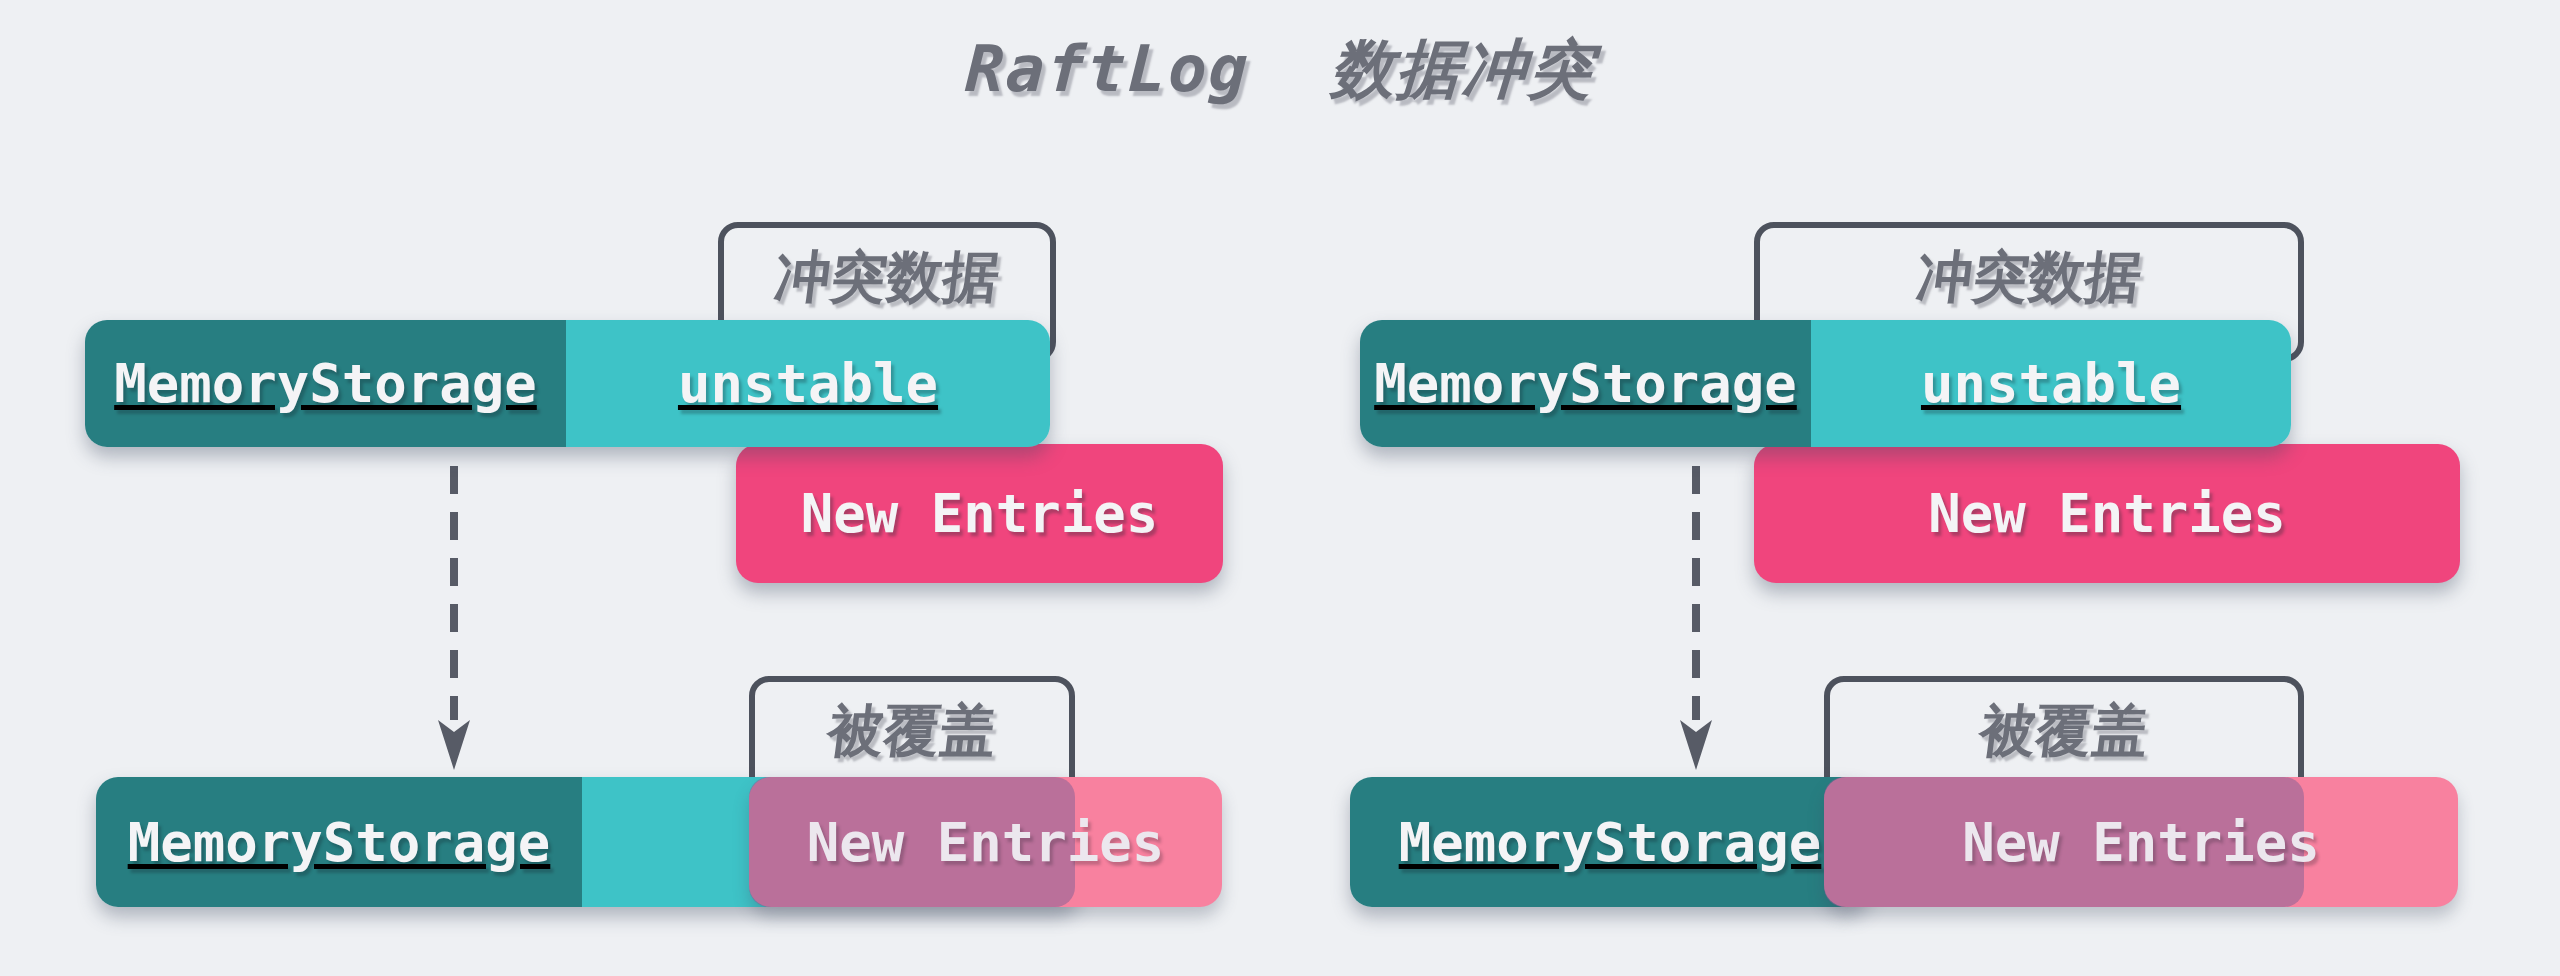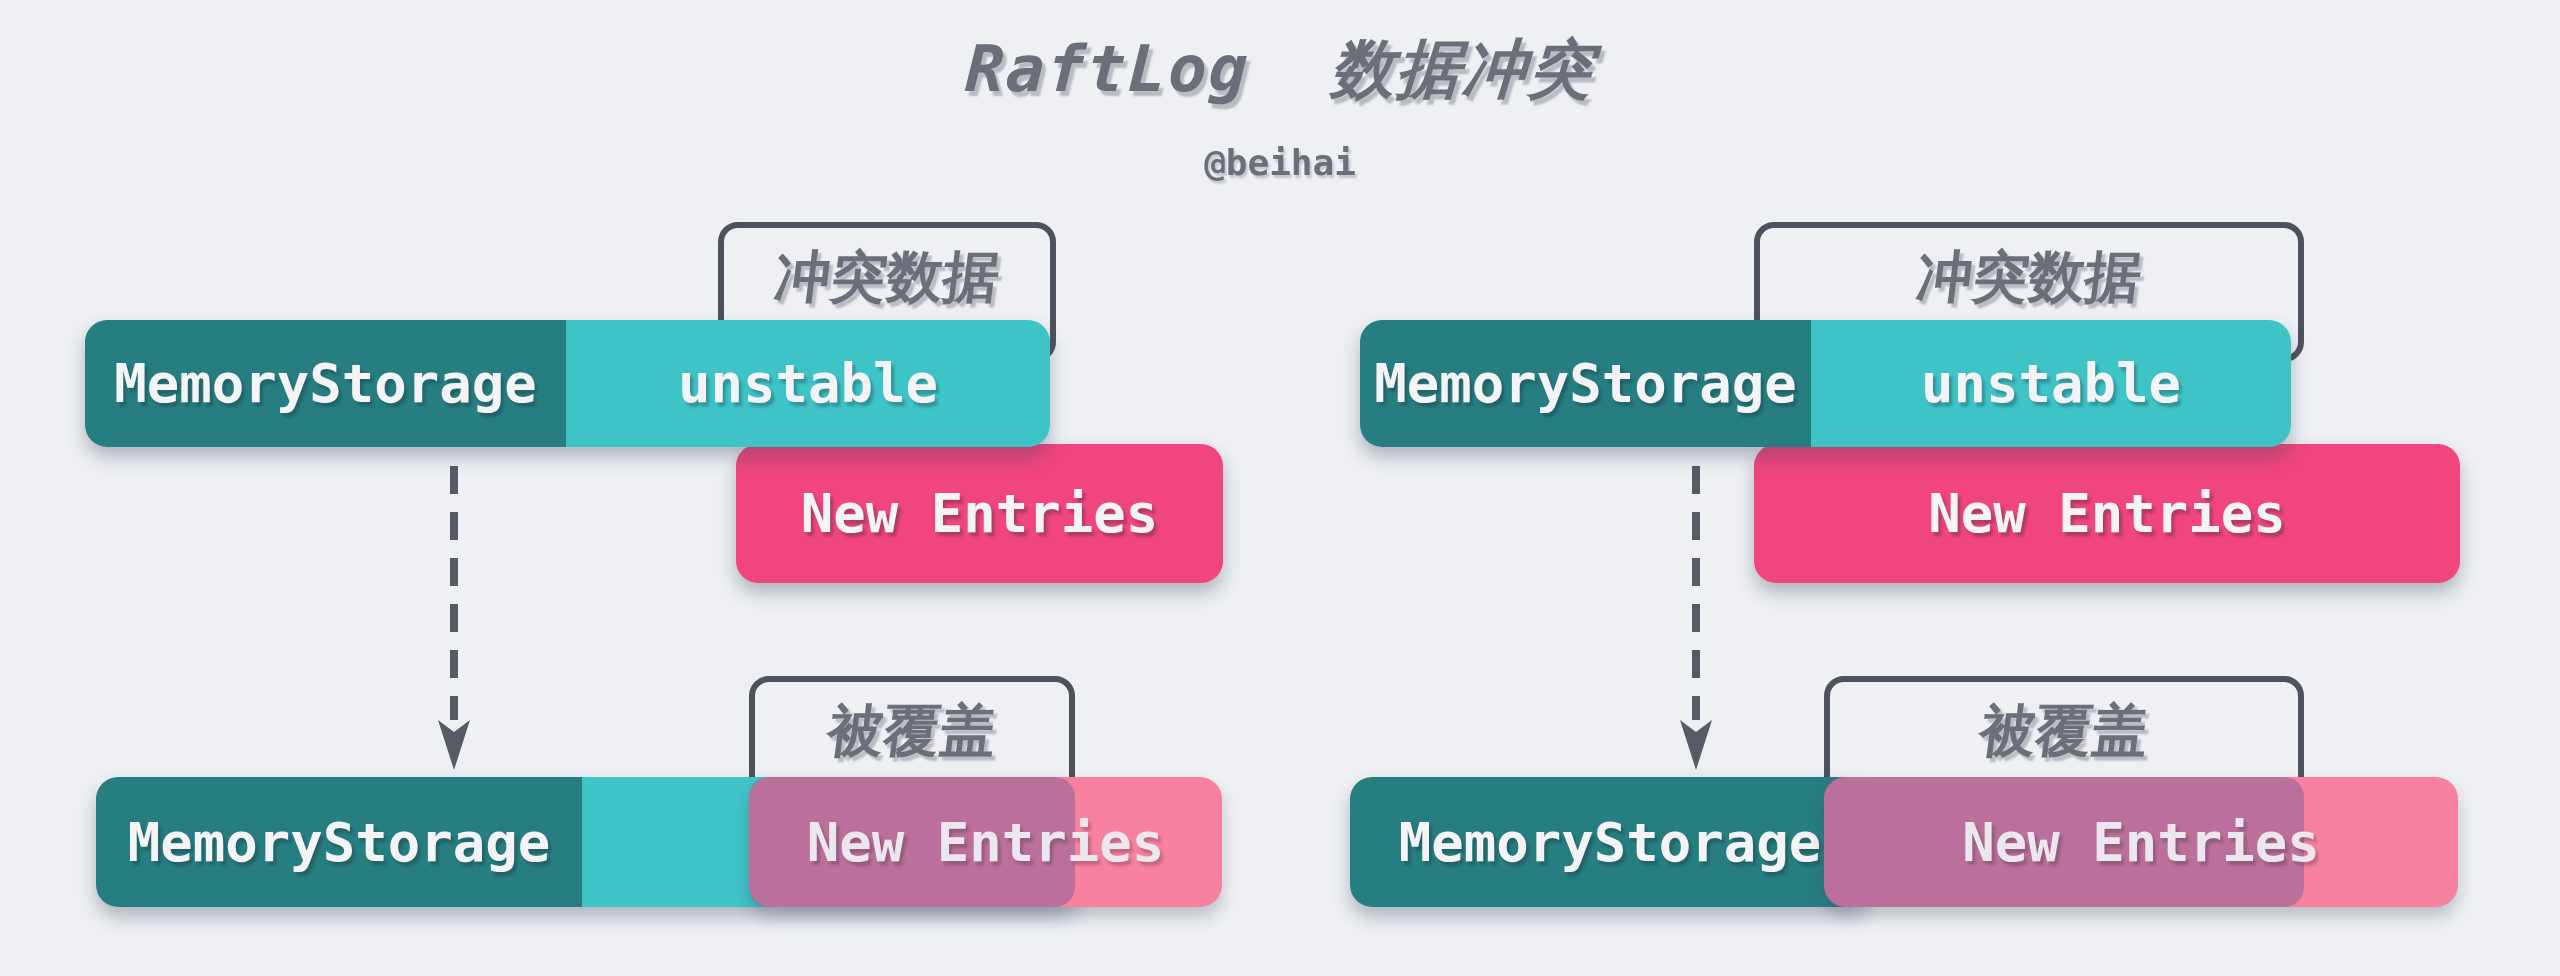--- a/index.html
+++ b/index.html
@@ -38,21 +38,21 @@
     transform:skewX(-7deg);
     font-family:"DejaVu Sans","Liberation Sans",sans-serif;
     white-space:nowrap;
   }
   
   .bar{
     position:absolute;z-index:3;display:flex;
     border-radius:22px;overflow:hidden;
     box-shadow:0 10px 18px rgba(60,72,94,.35);
   }
-  .bar .seg{display:flex;align-items:center;justify-content:center;height:100%;}
+  .bar .seg{display:flex;align-items:center;justify-content:center;height:100%;text-decoration:underline;}
   .seg-dark{background:var(--memory-storage,#277e81);}
   .seg-light{background:var(--unstable,#3ec3c7);flex:1;}
   .bar-label{
     font-size:54px;font-weight:bold;color:var(--bar-text,#f4f4f6);
     text-shadow:3px 4px 3px rgba(20,40,45,.3);white-space:nowrap;
   }
   
   .pinkbar{
     position:absolute;border-radius:22px;
     display:flex;align-items:center;justify-content:center;
@@ -96,21 +96,20 @@
   .d2-bottom-pink{left:1824px;top:777px;width:634px;height:130px;}
   .d2-overlay{left:1824px;top:777px;width:480px;height:130px;}
   .d2-bottom-text{left:1824px;top:777px;width:634px;height:130px;}
 </style>
 </head>
 <body>
 
 <div id="canvas">
 
   <div class="title">RaftLog  数据冲突</div>
-  <div class="author">@beihai</div>
 
   <section>
 
     <div class="label-box d1-conflict-box">
       <span class="cn-label">冲突数据</span>
     </div>
 
     <div class="bar d1-top-bar">
       <div class="seg seg-dark">
         <span class="bar-label">MemoryStorage</span>

